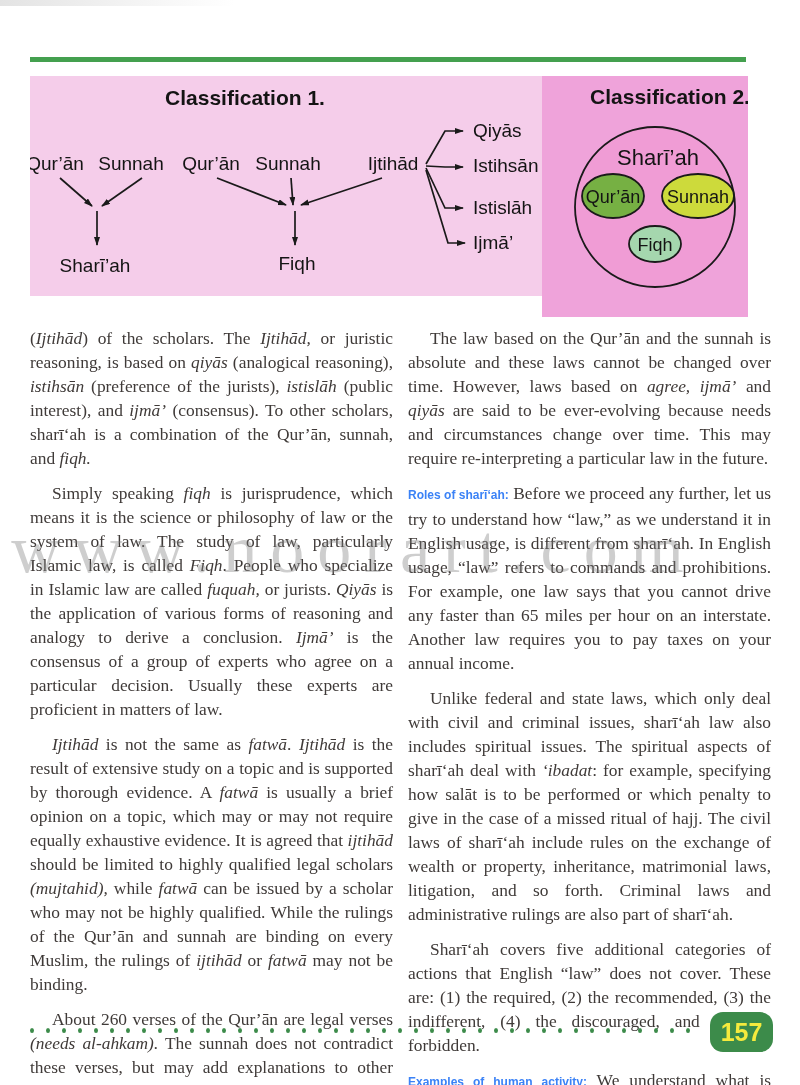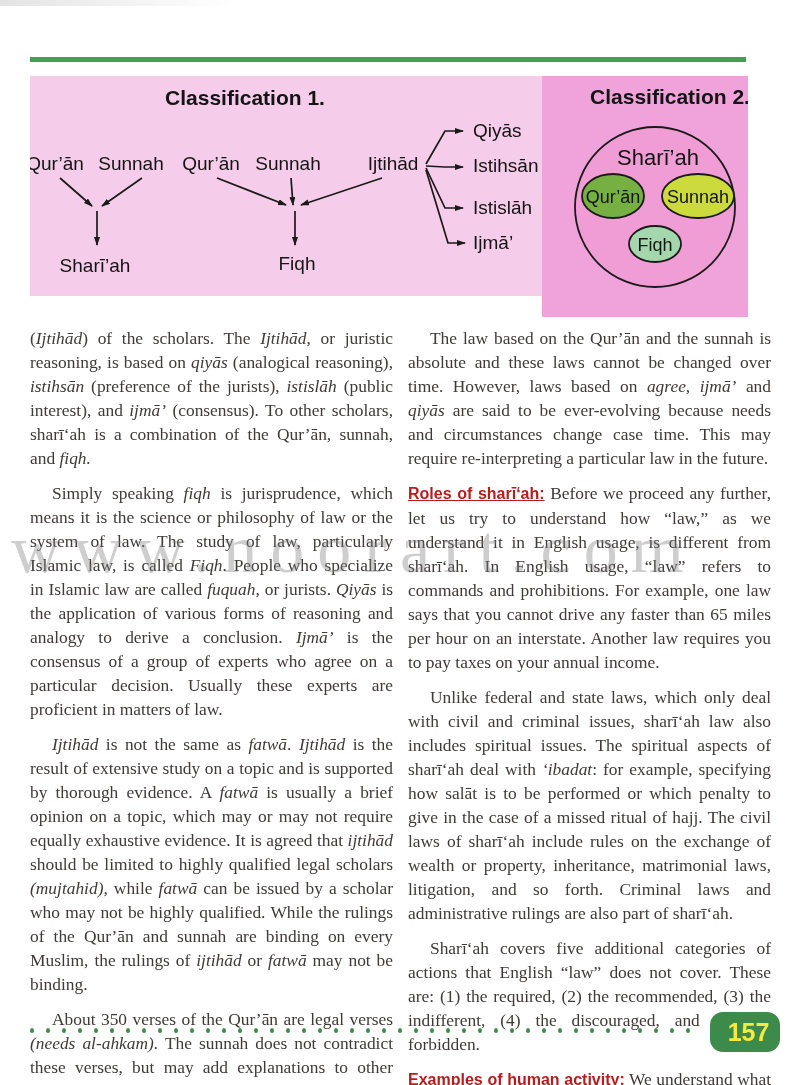--- a/index.html
+++ b/index.html
@@ -23,23 +23,22 @@
     position:absolute;top:326px;width:363px;
     font-size:17.4px;line-height:24px;text-align:justify;
   }
   .col-left{left:30px;}
   .col-right{left:408px;}
   .col p{margin:0 0 11px 0;text-indent:22px;}
   .col p.noindent{text-indent:0;}
   .col i{font-style:italic;}
   b.lead{
     font-family:"Liberation Sans", sans-serif;
-    font-weight:bold;color:#b91c1c;font-size:16px;
+    font-weight:bold;color:#3b82f6;font-size:12px;
     font-style:normal;
-    text-decoration:underline;
   }
   .watermark{
     position:absolute;left:0;top:510px;width:708px;
     text-align:center;
     font-family:"Liberation Serif", serif;
     font-size:68px;letter-spacing:13px;
     color:rgba(125,125,125,0.38);
     white-space:nowrap;
     pointer-events:none;z-index:5;
   }
@@ -49,21 +48,21 @@
   }
   .footer-dots .dot{
     width:4px;height:5px;border-radius:50%;
     background:#3c8b4a;flex:0 0 auto;
   }
   .page-badge{
     position:absolute;left:710px;top:1012px;width:63px;height:40px;
     background:#3c8b4a;border-radius:13px;
     display:flex;align-items:center;justify-content:center;
     font-family:"Liberation Sans", sans-serif;
-    font-weight:bold;font-size:25px;color:#f5ea3d;padding-left:7px;
+    font-weight:bold;font-size:25px;color:#f5ea3d;
   }
   .diagram text{
     font-family:"Liberation Sans", sans-serif;
     fill:#141414;
   }
   .dg-title{font-size:21px;font-weight:600;}
   .dg-label{font-size:19px;}
   .dg-label-sm{font-size:18px;}
   .dg-circle-title{font-size:22px;}
   .diagram line, .diagram polyline{
@@ -129,24 +128,24 @@
     <text x="668" y="128" text-anchor="middle" class="dg-label-sm">Sunnah</text>
     <ellipse cx="625" cy="169" rx="26" ry="18" fill="#a5d7ae" stroke="#1a1a1a" stroke-width="1.8"></ellipse>
     <text x="625" y="176" text-anchor="middle" class="dg-label-sm">Fiqh</text>
   </g>
 </svg>
 
 <div class="col col-left">
     <p class="noindent"><span>(</span><i>Ijtihād</i><span>) of the scholars. The </span><i>Ijtihād,</i><span> or juristic reasoning, is based on </span><i>qiyās</i><span> (analogical reasoning), </span><i>istihsān</i><span> (preference of the jurists), </span><i>istislāh</i><span> (public interest), and </span><i>ijmā’</i><span> (consensus). To other scholars, sharī‘ah is a combination of the Qur’ān, sunnah, and </span><i>fiqh.</i></p>
     <p><span>Simply speaking </span><i>fiqh</i><span> is jurisprudence, which means it is the science or philosophy of law or the system of law. The study of law, particularly Islamic law, is called </span><i>Fiqh</i><span>. People who specialize in Islamic law are called </span><i>fuquah,</i><span> or jurists. </span><i>Qiyās</i><span> is the application of various forms of reasoning and analogy to derive a conclusion. </span><i>Ijmā’</i><span> is the consensus of a group of experts who agree on a particular decision. Usually these experts are proficient in matters of law.</span></p>
     <p><i>Ijtihād</i><span> is not the same as </span><i>fatwā</i><span>. </span><i>Ijtihād</i><span> is the result of extensive study on a topic and is supported by thorough evidence. A </span><i>fatwā</i><span> is usually a brief opinion on a topic, which may or may not require equally exhaustive evidence. It is agreed that </span><i>ijtihād</i><span> should be limited to highly qualified legal scholars </span><i>(mujtahid),</i><span> while </span><i>fatwā</i><span> can be issued by a scholar who may not be highly qualified. While the rulings of the Qur’ān and sunnah are binding on every Muslim, the rulings of </span><i>ijtihād</i><span> or </span><i>fatwā</i><span> may not be binding.</span></p>
-    <p><span>About 350 verses of the Qur’ān are legal verses </span><i>(needs al-ahkam).</i><span> The sunnah does not contradict these verses, but may add explanations to other verses and clarify the general rulings. The sunnah also provides rulings on concepts not thoroughly discussed in the Qur’ān.</span></p>
+    <p><span>About 260 verses of the Qur’ān are legal verses </span><i>(needs al-ahkam).</i><span> The sunnah does not contradict these verses, but may add explanations to other verses and clarify the general rulings. The sunnah also provides rulings on concepts not thoroughly discussed in the Qur’ān.</span></p>
   </div>
 <div class="col col-right">
-    <p><span>The law based on the Qur’ān and the sunnah is absolute and these laws cannot be changed over time. However, laws based on </span><i>agree, ijmā’</i><span> and </span><i>qiyās</i><span> are said to be ever-evolving because needs and circumstances change case time. This may require re-interpreting a particular law in the future.</span></p>
+    <p><span>The law based on the Qur’ān and the sunnah is absolute and these laws cannot be changed over time. However, laws based on </span><i>agree, ijmā’</i><span> and </span><i>qiyās</i><span> are said to be ever-evolving because needs and circumstances change over time. This may require re-interpreting a particular law in the future.</span></p>
     <p class="noindent"><b class="lead">Roles of sharī‘ah:</b><span> Before we proceed any further, let us try to understand how “law,” as we understand it in English usage, is different from sharī‘ah. In English usage, “law” refers to commands and prohibitions. For example, one law says that you cannot drive any faster than 65 miles per hour on an interstate. Another law requires you to pay taxes on your annual income.</span></p>
     <p><span>Unlike federal and state laws, which only deal with civil and criminal issues, sharī‘ah law also includes spiritual issues. The spiritual aspects of sharī‘ah deal with </span><i>‘ibadat</i><span>: for example, specifying how salāt is to be performed or which penalty to give in the case of a missed ritual of hajj. The civil laws of sharī‘ah include rules on the exchange of wealth or property, inheritance, matrimonial laws, litigation, and so forth. Criminal laws and administrative rulings are also part of sharī‘ah.</span></p>
     <p><span>Sharī‘ah covers five additional categories of actions that English “law” does not cover. These are: (1) the required, (2) the recommended, (3) the indifferent, (4) the discouraged, and (5) the forbidden.</span></p>
     <p class="noindent"><b class="lead">Examples of human activity:</b><span> We understand what is “required,” but let us look at what is “recommended” under sharī‘ah. It is required that we perform the</span></p>
   </div>
 
 <div class="watermark">www.noorart.com</div>
 
 <div class="footer-dots">
     <span class="dot"></span>

